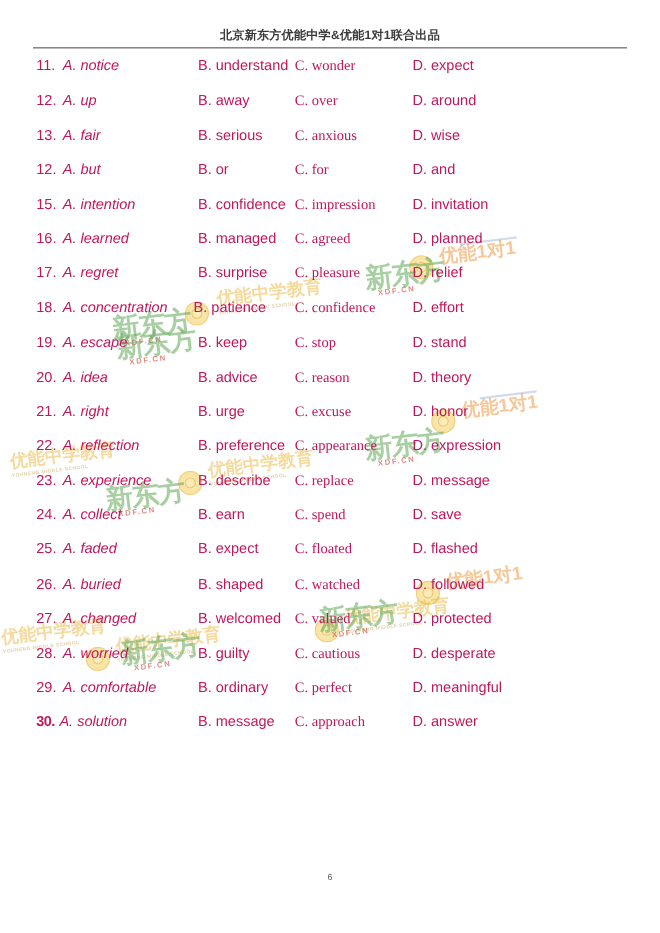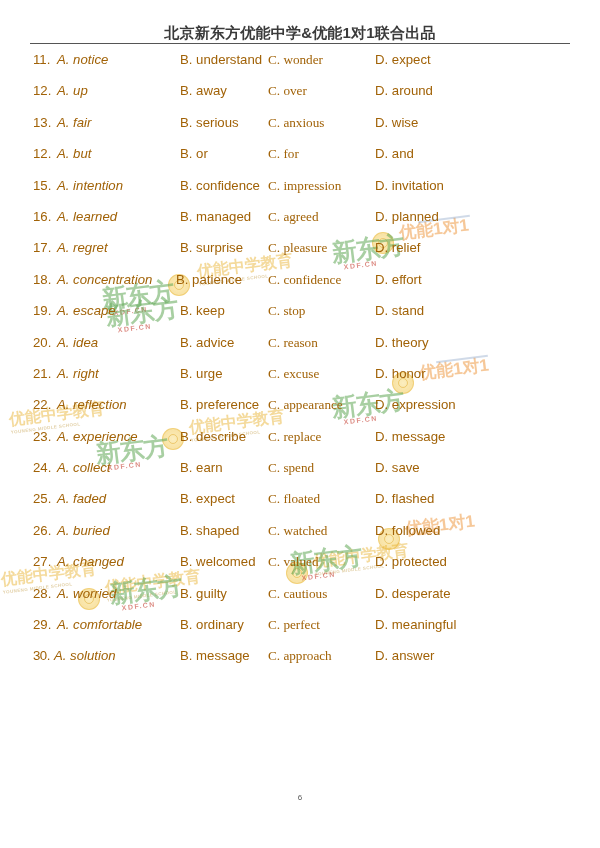--- a/index.html
+++ b/index.html
@@ -19,21 +19,21 @@
     overflow: hidden;
   }
 
   
   .header {
     position: absolute;
     top: 24px;
     left: 0;
     width: 600px;
     text-align: center;
-    font-size: 15px;
+    font-size: 11px;
     font-weight: bold;
     color: #3a3a3a;
     letter-spacing: 0.2px;
     white-space: nowrap;
   }
   .header-rule {
     position: absolute;
     top: 43px;
     left: 30px;
     width: 540px;
@@ -119,21 +119,21 @@
     position: absolute;
     top: 52px;
     left: 0;
     width: 600px;
     z-index: 5;
   }
   .qrow {
     position: relative;
     height: 31.4px;
     font-size: 13.2px;
-    color: #a16207;
+    color: #be185d;
     white-space: nowrap;
   }
   .qnum {
     position: absolute;
     left: 33px;
     top: 0;
     width: 26px;
     text-align: left;
   }
   .opt {
@@ -142,21 +142,21 @@
   }
   .opt-a { left: 57px; font-style: italic; }
   .opt-b { left: 160px; margin-left: 20px; }
   .opt-c { left: 268px; font-family: Liberation Serif, serif; }
   .opt-d { left: 375px; }
 
   
   .qrow.tight .opt-b { left: 156px; }
 
   
-  .qrow.nogap .qnum { letter-spacing: -0.5px; }
+  .qrow.nogap .qnum { letter-spacing: -0.5px; font-weight: bold; }
   .qrow.nogap .opt-a { left: 54px; }
 
   
   .page-number {
     position: absolute;
     top: 793px;
     left: 0;
     width: 600px;
     text-align: center;
     font-size: 8px;

